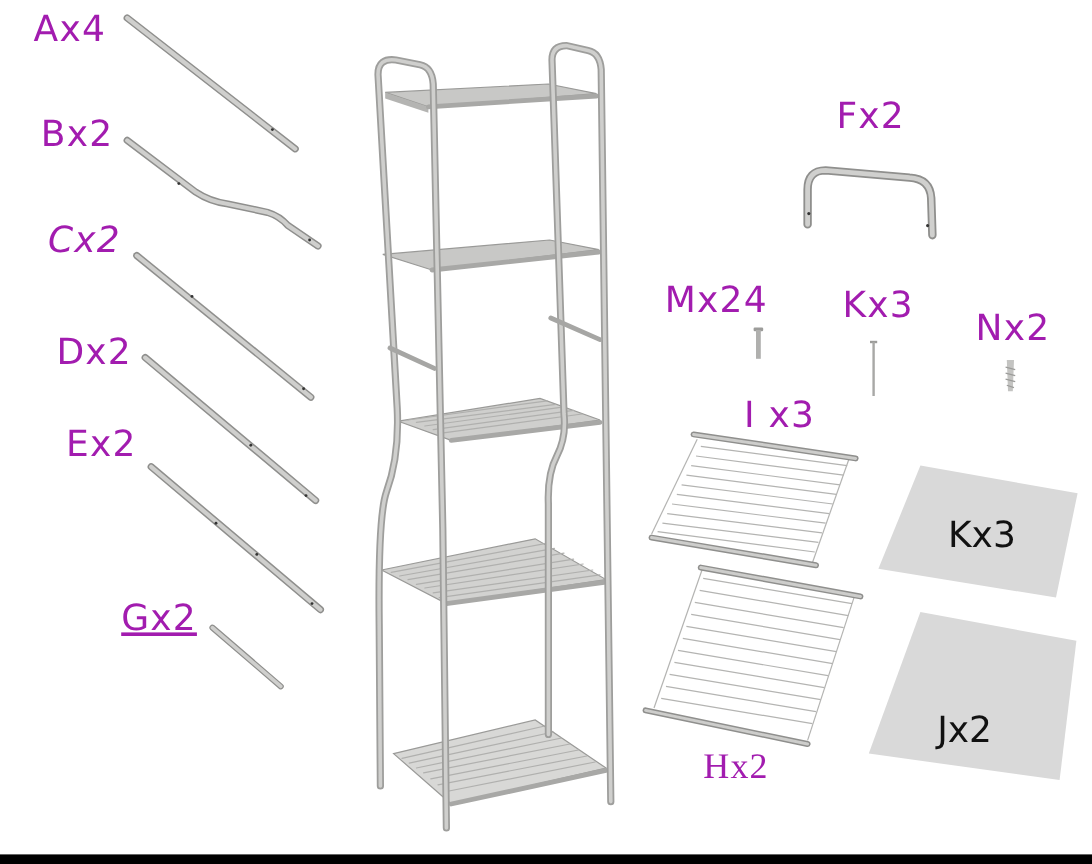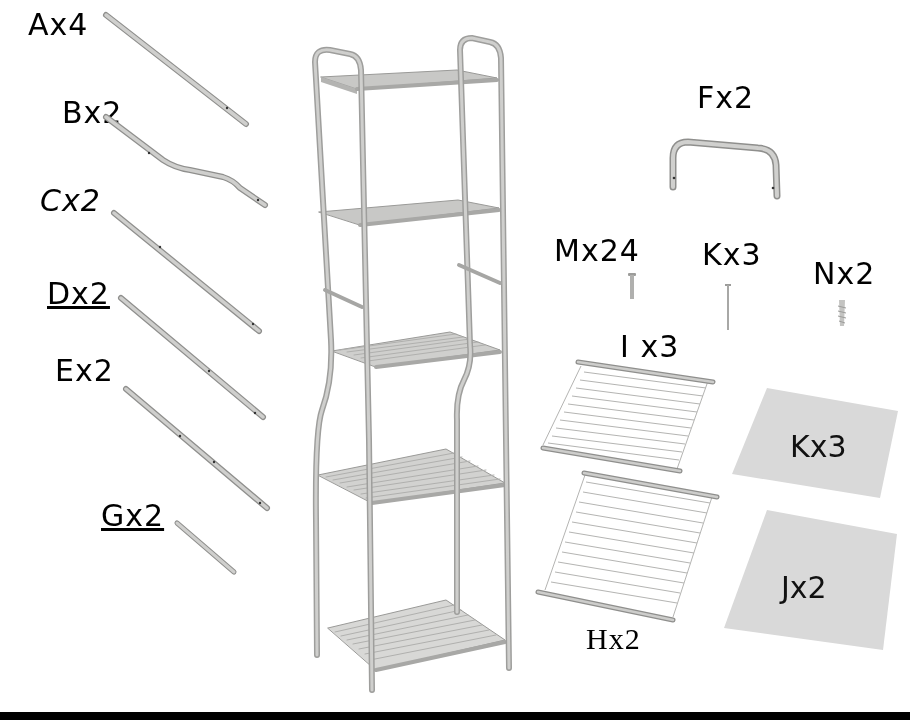--- a/index.html
+++ b/index.html
@@ -1,34 +1,34 @@
 <!DOCTYPE html>
 <html><head>
   <meta charset="utf-8">
   <style>
     html, body { margin: 0; padding: 0; }
     body {
       width: 910px; height: 720px; background: #ffffff; position: relative; overflow: hidden;
       font-family: "DejaVu Sans", sans-serif;
     }
     .label {
-      position: absolute; font-size: 30px; color: #000000; letter-spacing: 1px;
+      position: absolute; font-size: 30px; color: #a21caf; letter-spacing: 1px;
       font-family: "DejaVu Sans", sans-serif; line-height: 1; white-space: nowrap;
     }
     .stage { position: absolute; left: 0; top: 0; }
     .bottom-bar { position: absolute; left: 0; bottom: 0; width: 910px; height: 8px; background: #000; }
     .panel-label { position: absolute; font-size: 30px; color: #111; font-family: "DejaVu Sans", sans-serif; line-height: 1; }
   </style>
 </head>
 <body>
 
 <div class="label" style="left:28px;top:10px;">Ax4</div>
-<div class="label" style="left:34px;top:98px;margin-left:28px;">Bx2</div>
+<div class="label" style="left:34px;top:98px;">Bx2</div>
 <div class="label" style="left:40px;top:186px;font-style:italic;">Cx2</div>
-<div class="label" style="left:47px;top:279px;text-decoration:underline;">Dx2</div>
+<div class="label" style="left:47px;top:279px;">Dx2</div>
 <div class="label" style="left:55px;top:356px;">Ex2</div>
 <div class="label" style="left:101px;top:501px;text-decoration:underline;">Gx2</div>
 <div class="label" style="left:697px;top:83px;">Fx2</div>
 <div class="label" style="left:554px;top:236px;">Mx24</div>
 <div class="label" style="left:702px;top:240px;">Kx3</div>
 <div class="label" style="left:813px;top:259px;">Nx2</div>
 <div class="label" style="left:620px;top:332px;">I x3</div>
 <div class="label" style="left:586px;top:624px;font-family:Liberation Serif, serif;">Hx2</div>
 
 <svg class="stage" width="910" height="720" viewBox="0 0 910 720">
@@ -215,15 +215,15 @@
     <line x1="538" y1="592" x2="673" y2="620" stroke="#8f8f8d" stroke-width="5" stroke-linecap="round"></line>
     <line x1="538" y1="592" x2="673" y2="620" stroke="#cdcdcb" stroke-width="2.5" stroke-linecap="round"></line>
   </g>
 
   <polygon points="767,388 898,411 880,498 732,474" fill="#d9d9d9"></polygon>
 
   <polygon points="767,510 897,534 883,650 724,628" fill="#d9d9d9"></polygon>
 </svg>
 
 <div class="panel-label" style="left:790px;top:432px;">Kx3</div>
-<div class="panel-label" style="left:781px;top:573px;">Jx2</div>
+<div class="panel-label" style="left:781px;top:594px;">Jx2</div>
 
 <div class="bottom-bar"></div>
 
 </body></html>

